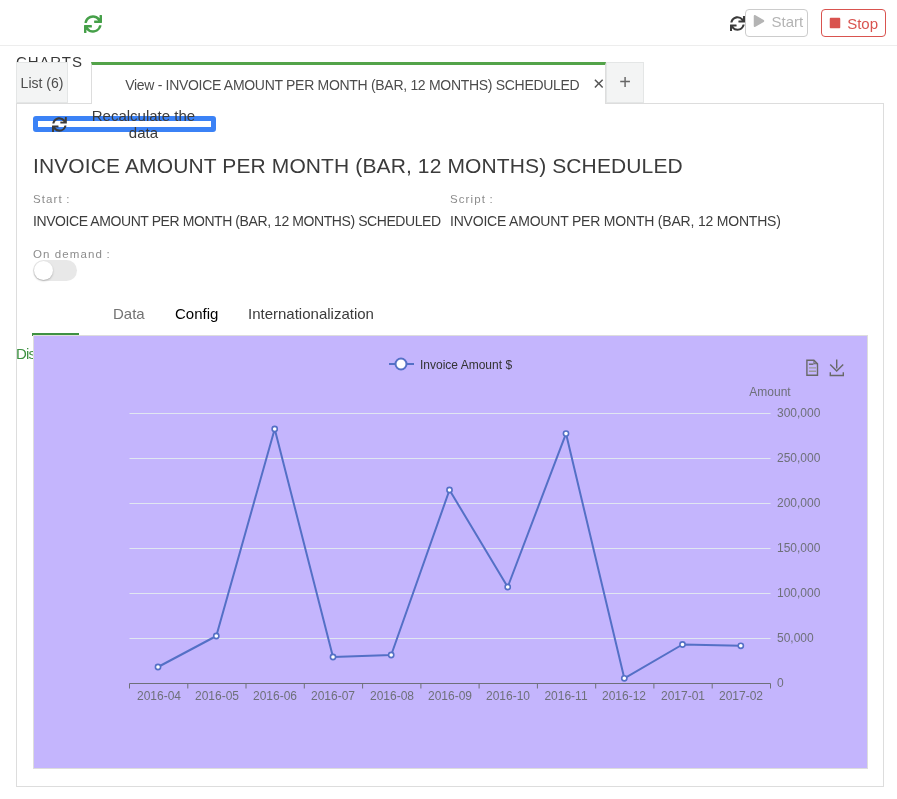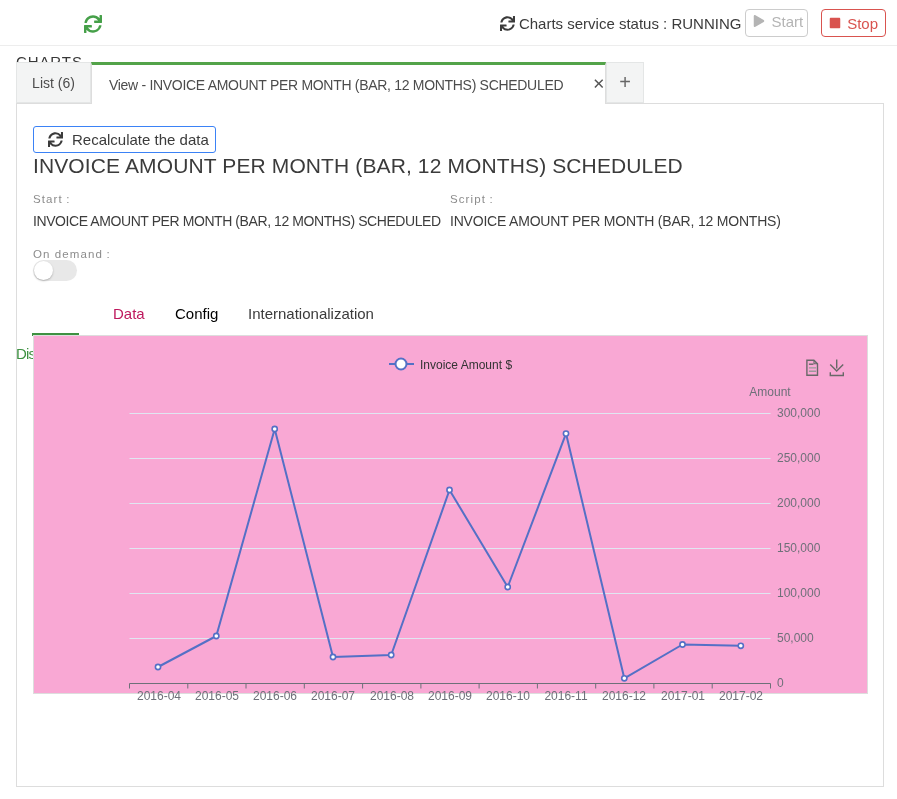--- a/index.html
+++ b/index.html
@@ -11,69 +11,68 @@
 #brandicon { position:absolute; left:84px; top:15px; }
 #hdr-right { position:absolute; right:11px; top:9px; display:flex; align-items:center; }
 #status-txt { font-size:15px; color:#3b3b3b; margin-left:4px; margin-right:4px; }
 .btn { display:inline-flex; align-items:center; border-radius:4px; font-size:15px; height:28px; background:#fff; }
 #btn-start { border:1px solid #ccc; color:#b4b4b4; margin-right:13px; padding:0 4px 4px 7px; }
 #btn-stop { border:1px solid #d9534f; color:#d9534f; padding:0 7px;align-items:center; }
 .btn svg { margin-right:6px; }
 
 
 .tab { position:absolute; top:62px; height:41px; background:#f3f4f4; border:1px solid #e4e6e6; font-size:14px; color:#4c4c4c; display:flex; align-items:center; justify-content:center; }
-#tab-list { left:16px; width:75px; }
-#tab-active { left:91px; width:515px; background:#fff; border:1px solid #ddd; border-top:3px solid #53a349; border-bottom:none; height:42px; color:#4c4c4c; justify-content:space-between; padding-left:17px; white-space:nowrap; letter-spacing:-0.3px; }
+#tab-list { left:16px; width:52px; }
+#tab-active { left:91px; width:515px; background:#fff; border:1px solid #ddd; border-top:3px solid #53a349; border-bottom:none; height:42px; color:#4c4c4c; justify-content:flex-end; padding-left:17px; white-space:nowrap; letter-spacing:-0.3px; }
 #tab-plus { left:606px; width:38px; font-size:20px; color:#666; }
 
 
 #card { position:absolute; left:16px; top:103px; width:868px; height:684px; border:1px solid #ddd; border-top:1px solid #ddd; background:#fff; }
 #tab-active-mask { position:absolute; left:92px; top:102px; width:513px; height:2px; background:#fff; }
 
-#btn-recalc { position:absolute; left:33px; top:126px; width:183px; height:27px; border:1px solid #3b82f6; border-radius:3px; background:#fff; font-size:15px; color:#3b3b3b; display:flex; align-items:center; padding-left:14px; }
+#btn-recalc { position:absolute; left:33px; top:116px; width:183px; height:16px; border:5px solid #3b82f6; border-radius:3px; background:#fff; font-size:15px; color:#3b3b3b; display:flex; align-items:center; padding-left:14px; }
 #btn-recalc svg { margin-right:9px; }
 
 #title { position:absolute; left:33px; top:154px; font-size:21px; color:#3b3b3b; letter-spacing:0.12px; }
 
 .lbl { position:absolute; font-size:11.5px; color:#8c8c8c; letter-spacing:1.1px; }
 .val { position:absolute; font-size:14px; color:#3d3d3d; }
 #val-name { letter-spacing:-0.42px; }
 #val-script { letter-spacing:-0.2px; }
 #lbl-name { left:33px; top:193px; }
 #val-name { left:33px; top:213px; }
 #lbl-script { left:450px; top:193px;text-align:center; }
 #val-script { left:450px; top:213px; }
 #lbl-ondemand { left:33px; top:248px; }
 
 #toggle { position:absolute; left:33px; top:260px; width:44px; height:21px; background:#e8e8e8; border-radius:11px; }
 #toggle .knob { position:absolute; left:1px; top:1px; width:19px; height:19px; background:#fff; border-radius:50%; box-shadow:0 1px 2px rgba(0,0,0,0.25); }
 
 
 .nav { position:absolute; top:305px; font-size:15px; }
 #nav-display { left:16px; color:#3e9142; font-weight:normal; letter-spacing:-0.85px;margin-top:40px; }
-#nav-data { left:113px; color:#be185d; }
+#nav-data { left:113px; color:#737373; }
 #nav-config { left:175px; color:#000000; }
 #nav-intl { left:248px; color:#3b3b3b; }
 #nav-underline { position:absolute; left:32px; top:333px; width:47px; height:3px; background:#3e9142; }
 
-#chartbox { position:absolute; left:33px; top:335px; width:835px; height:359px; border:1px solid #ddd; background:#f9a8d4; }
+#chartbox { position:absolute; left:33px; top:335px; width:835px; height:434px; border:1px solid #ddd; background:#c4b5fd; }
 </style>
 </head>
 <body>
 <div id="header">
   <div id="brand">CHARTS</div>
   <svg id="brandicon" width="18" height="18" viewBox="0 0 512 512">
       <path fill="#46a049" d="M440.65 12.57l4 82.77A247.16 247.16 0 0 0 255.83 8C134.73 8 33.91 94.92 12.29 209.82A12 12 0 0 0 24.09 224h49.05a12 12 0 0 0 11.67-9.26 175.91 175.91 0 0 1 317-56.94l-101.46-4.86a12 12 0 0 0-12.57 12v47.41a12 12 0 0 0 12 12H500a12 12 0 0 0 12-12V12a12 12 0 0 0-12-12h-47.37a12 12 0 0 0-11.98 12.57zM255.83 432a175.61 175.61 0 0 1-146-77.8l101.8 4.87a12 12 0 0 0 12.57-12v-47.4a12 12 0 0 0-12-12H12a12 12 0 0 0-12 12V500a12 12 0 0 0 12 12h47.35a12 12 0 0 0 12-12.6l-4.15-82.57A247.17 247.17 0 0 0 255.83 504c121.11 0 221.93-86.92 243.55-201.82a12 12 0 0 0-11.8-14.18h-49.05a12 12 0 0 0-11.67 9.26A175.86 175.86 0 0 1 255.83 432z"></path>
     </svg>
 
   <div id="hdr-right">
     <svg width="15" height="15" viewBox="0 0 512 512">
         <path fill="#3b3b3b" d="M440.65 12.57l4 82.77A247.16 247.16 0 0 0 255.83 8C134.73 8 33.91 94.92 12.29 209.82A12 12 0 0 0 24.09 224h49.05a12 12 0 0 0 11.67-9.26 175.91 175.91 0 0 1 317-56.94l-101.46-4.86a12 12 0 0 0-12.57 12v47.41a12 12 0 0 0 12 12H500a12 12 0 0 0 12-12V12a12 12 0 0 0-12-12h-47.37a12 12 0 0 0-11.98 12.57zM255.83 432a175.61 175.61 0 0 1-146-77.8l101.8 4.87a12 12 0 0 0 12.57-12v-47.4a12 12 0 0 0-12-12H12a12 12 0 0 0-12 12V500a12 12 0 0 0 12 12h47.35a12 12 0 0 0 12-12.6l-4.15-82.57A247.17 247.17 0 0 0 255.83 504c121.11 0 221.93-86.92 243.55-201.82a12 12 0 0 0-11.8-14.18h-49.05a12 12 0 0 0-11.67 9.26A175.86 175.86 0 0 1 255.83 432z"></path>
       </svg>
-    <span id="status-txt">Charts service status : RUNNING</span>
     <span class="btn" id="btn-start"><svg width="12" height="12" viewBox="0 0 448 512">
           <path fill="#b4b4b4" d="M424.4 214.7L72.4 6.6C43.8-10.3 0 6.1 0 47.9V464c0 37.5 40.7 60.1 72.4 41.3l352-208c31.4-18.5 31.5-64.1 0-82.6z"></path>
         </svg>Start</span>
     <span class="btn" id="btn-stop"><svg width="12" height="12" viewBox="0 0 448 512">
           <path fill="#d9534f" d="M400 32H48C21.5 32 0 53.5 0 80v352c0 26.5 21.5 48 48 48h352c26.5 0 48-21.5 48-48V80c0-26.5-21.5-48-48-48z"></path>
         </svg>Stop</span>
   </div>
 </div>
 
 <div class="tab" id="tab-list">List (6)</div>

